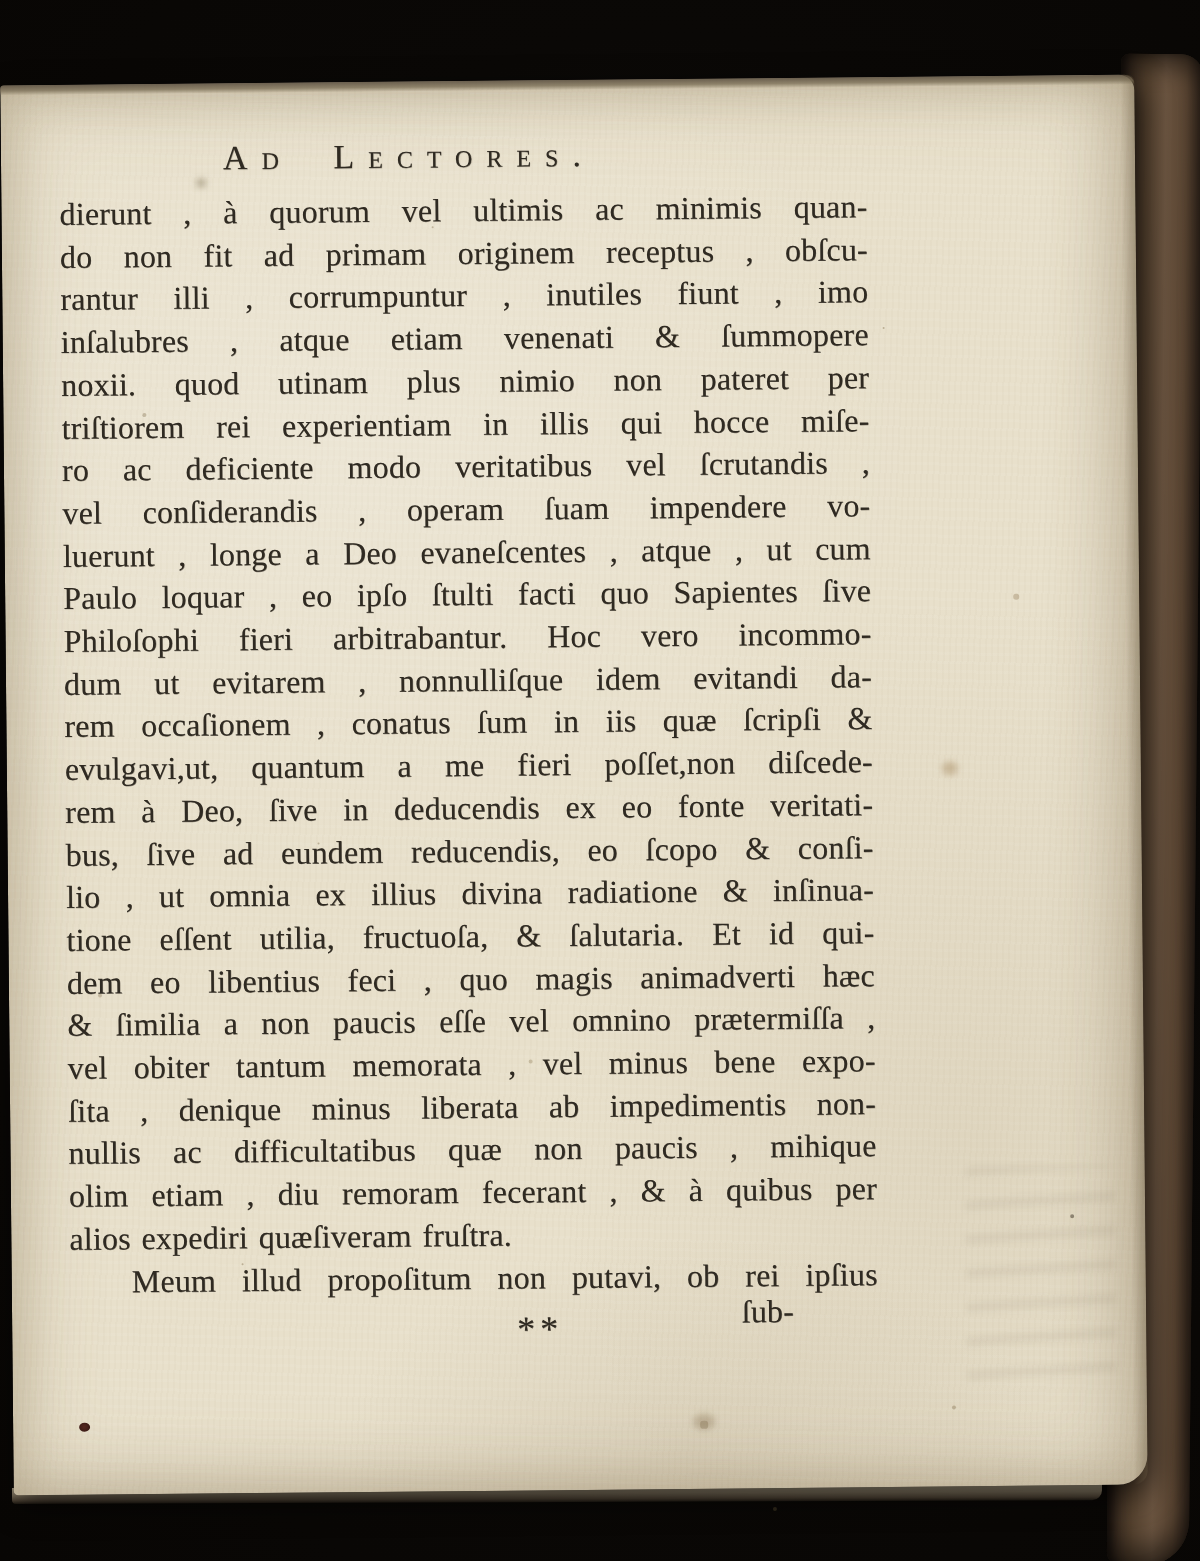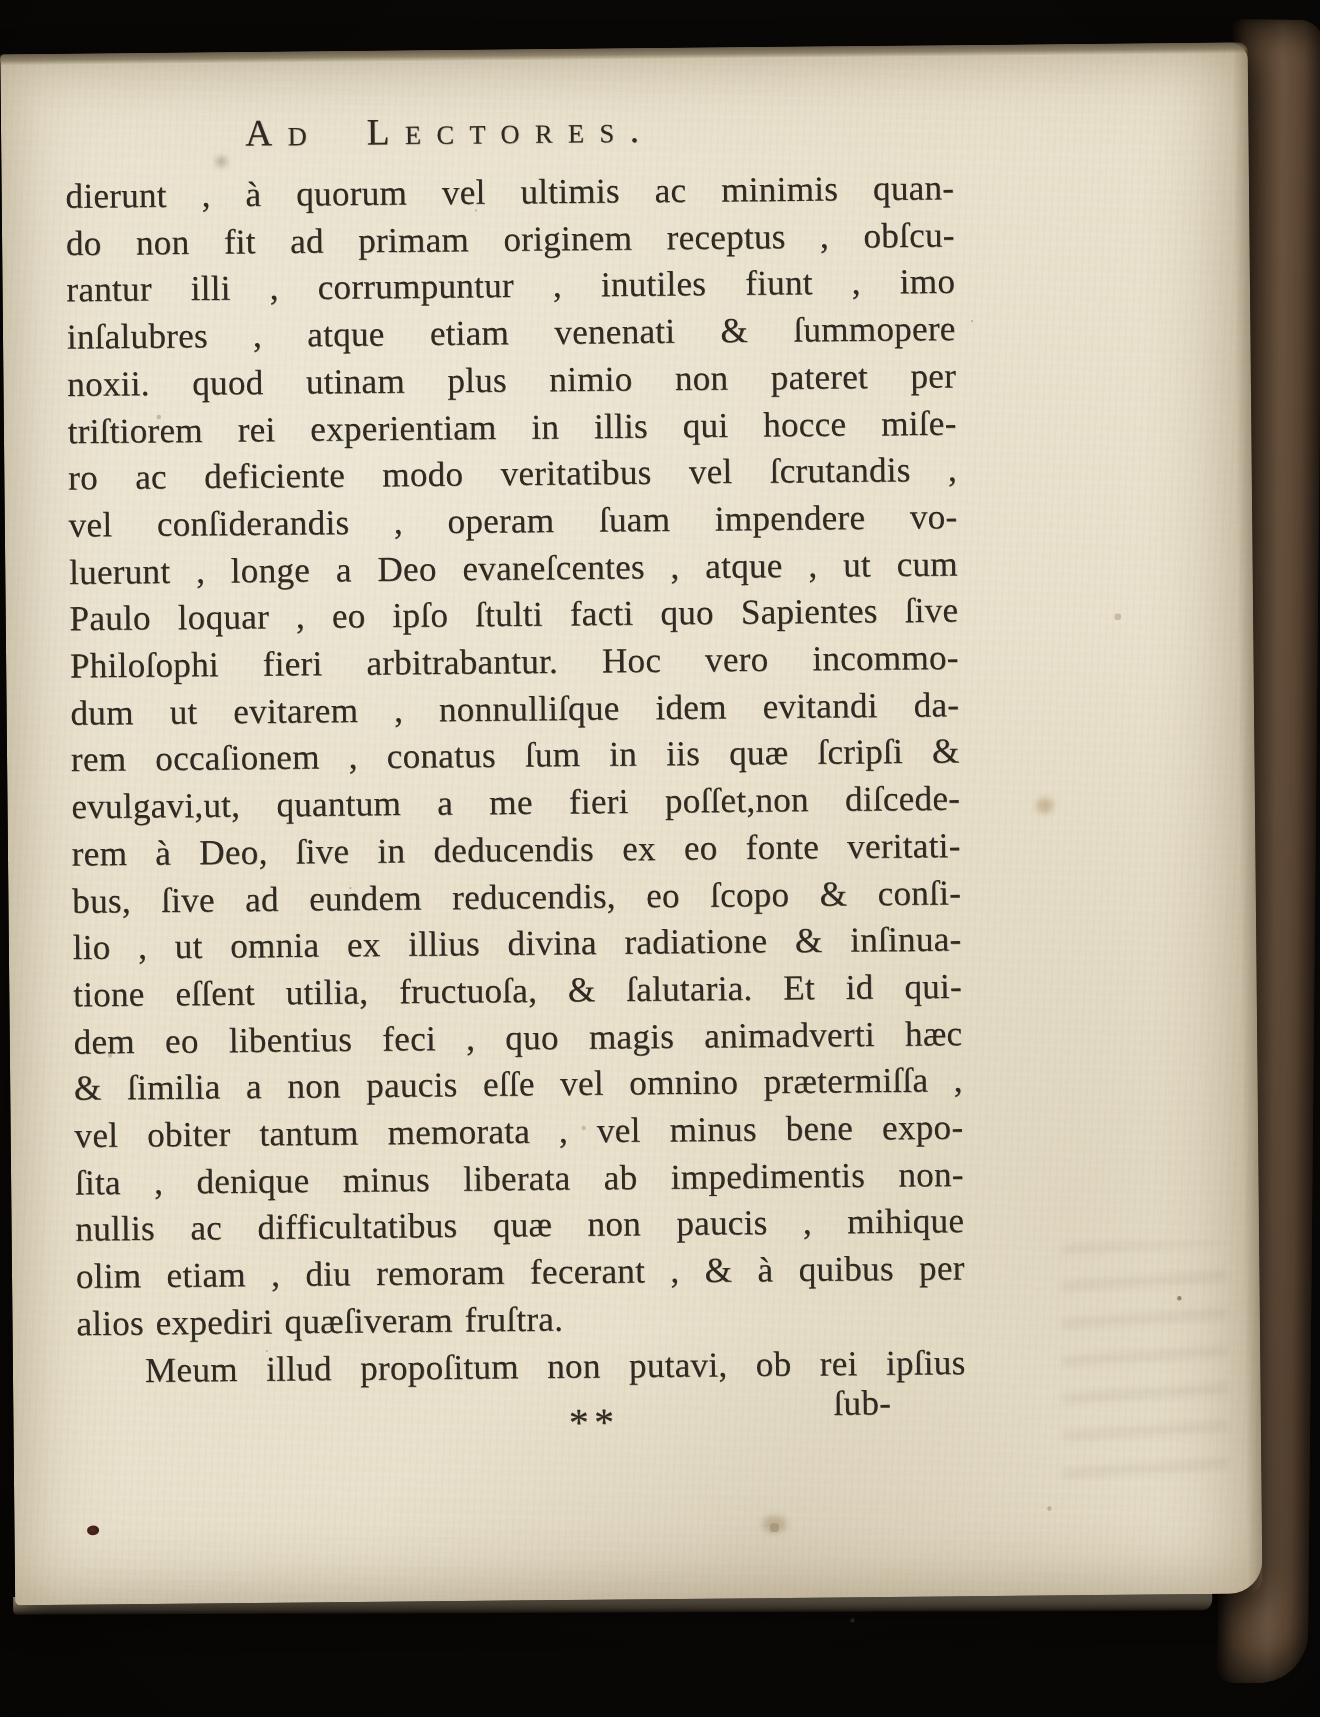--- a/index.html
+++ b/index.html
@@ -5,21 +5,21 @@
   :root{
     --paper:#e8e0cb; --ink:#2f2a22; --bg:#080604; --leather:#5d4937;
   }
   *{margin:0;padding:0;box-sizing:border-box;}
   html,body{width:1200px;height:1561px;overflow:hidden;}
   body{
     background:radial-gradient(ellipse at 55% 45%, #14110e 0%, #0a0806 55%, var(--bg) 100%);
     font-family:"Liberation Serif","DejaVu Serif",serif;
     position:relative;
   }
-  .scene{position:absolute;inset:0;}
+  .scene{position:absolute;inset:0;margin-top:36px;}
 
   
   .cover{
     position:absolute;left:1114px;top:18px;width:82px;height:1512px;
     background:linear-gradient(90deg,#37291f 0%,#55422f 30%,#6a5440 55%,#5b4633 80%,#3c2d22 100%);
     border-radius:8px 22px 46px 14px;
     transform:rotate(0.55deg);
     box-shadow:inset 0 14px 22px rgba(0,0,0,.45), inset 0 -18px 26px rgba(0,0,0,.5), inset 4px 0 8px rgba(0,0,0,.45);
   }
   
@@ -83,21 +83,21 @@
   .line{text-align:justify;text-align-last:justify;text-justify:inter-word;}
   .line.l{text-align:left;text-align-last:left;}
   .line.ji{text-indent:62px;}
 
   .catchrow{position:relative;height:46px;}
   .sig{
     position:absolute;left:50%;top:2px;
     transform:translateX(-50%) translateX(66px) translateY(18%);
     font-size:36px;letter-spacing:5px;
   }
-  .catch{position:absolute;right:68px;top:-6px;}
+  .catch{position:absolute;right:84px;top:-6px;}
 
   
   .specks{position:absolute;left:0;top:0;width:2px;height:2px;background:transparent;border-radius:50%;
     box-shadow:
       140px 330px 0 1px rgba(120,100,66,.35),
       310px 760px 0 0 rgba(120,100,66,.4),
       520px 980px 0 1px rgba(130,108,70,.3),
       880px 250px 0 0 rgba(120,100,66,.4),
       1010px 520px 0 2px rgba(128,104,66,.30),
       1060px 1140px 0 1px rgba(60,50,35,.5),

